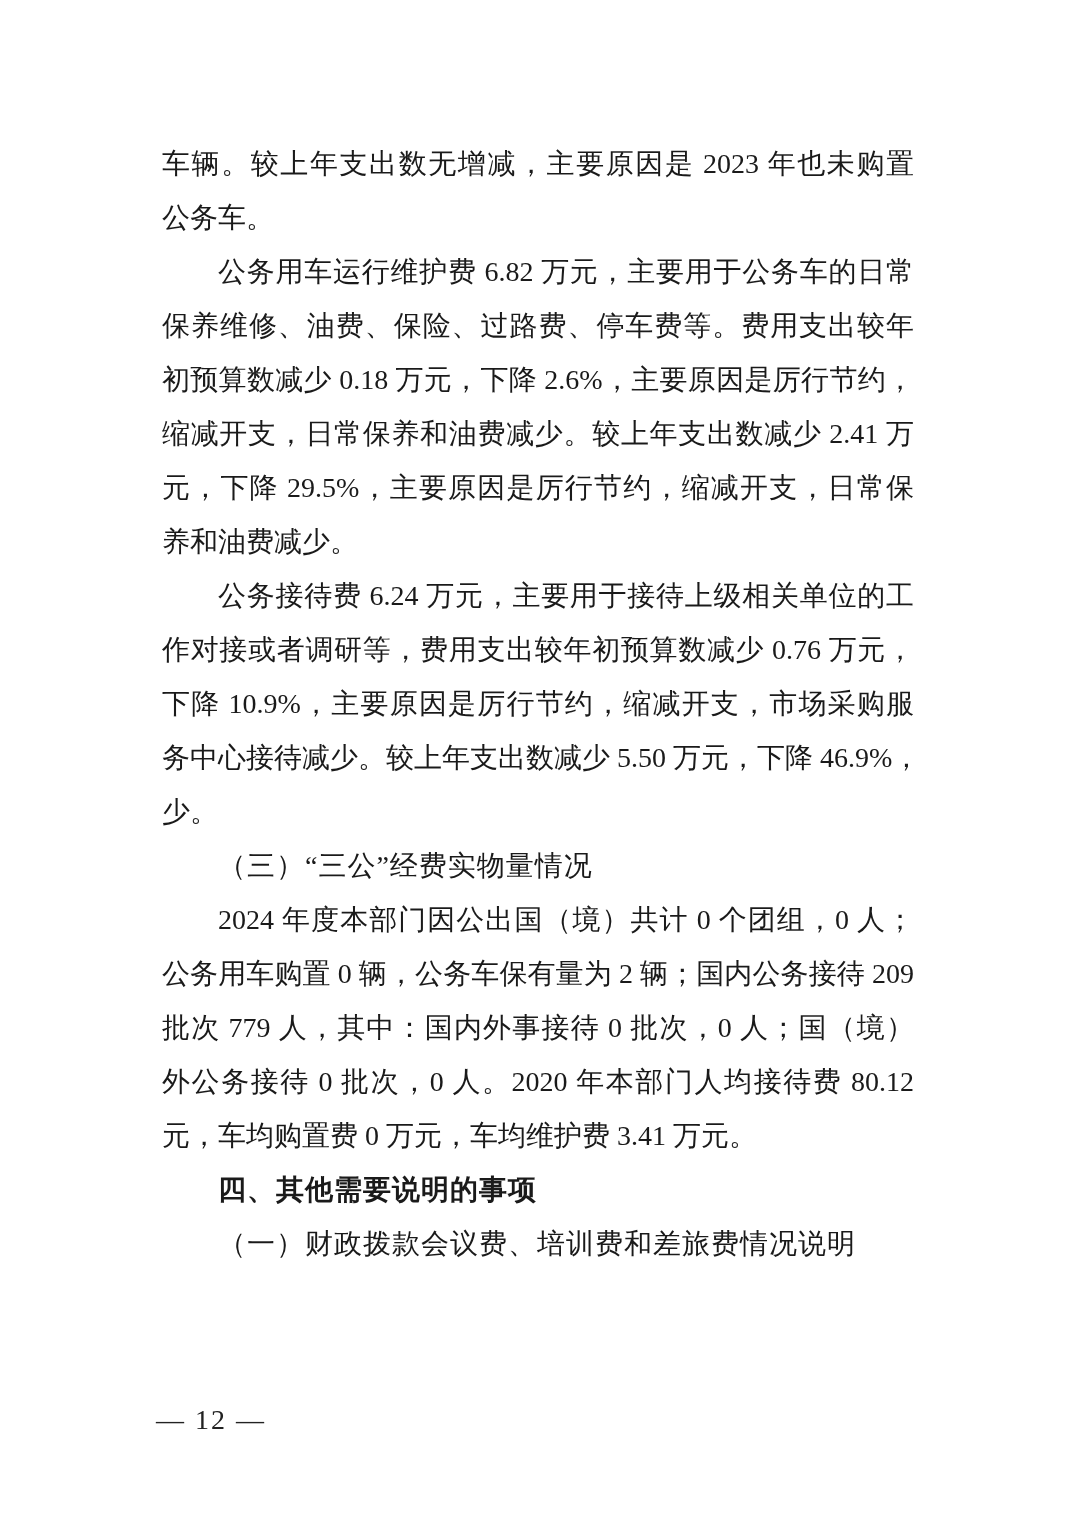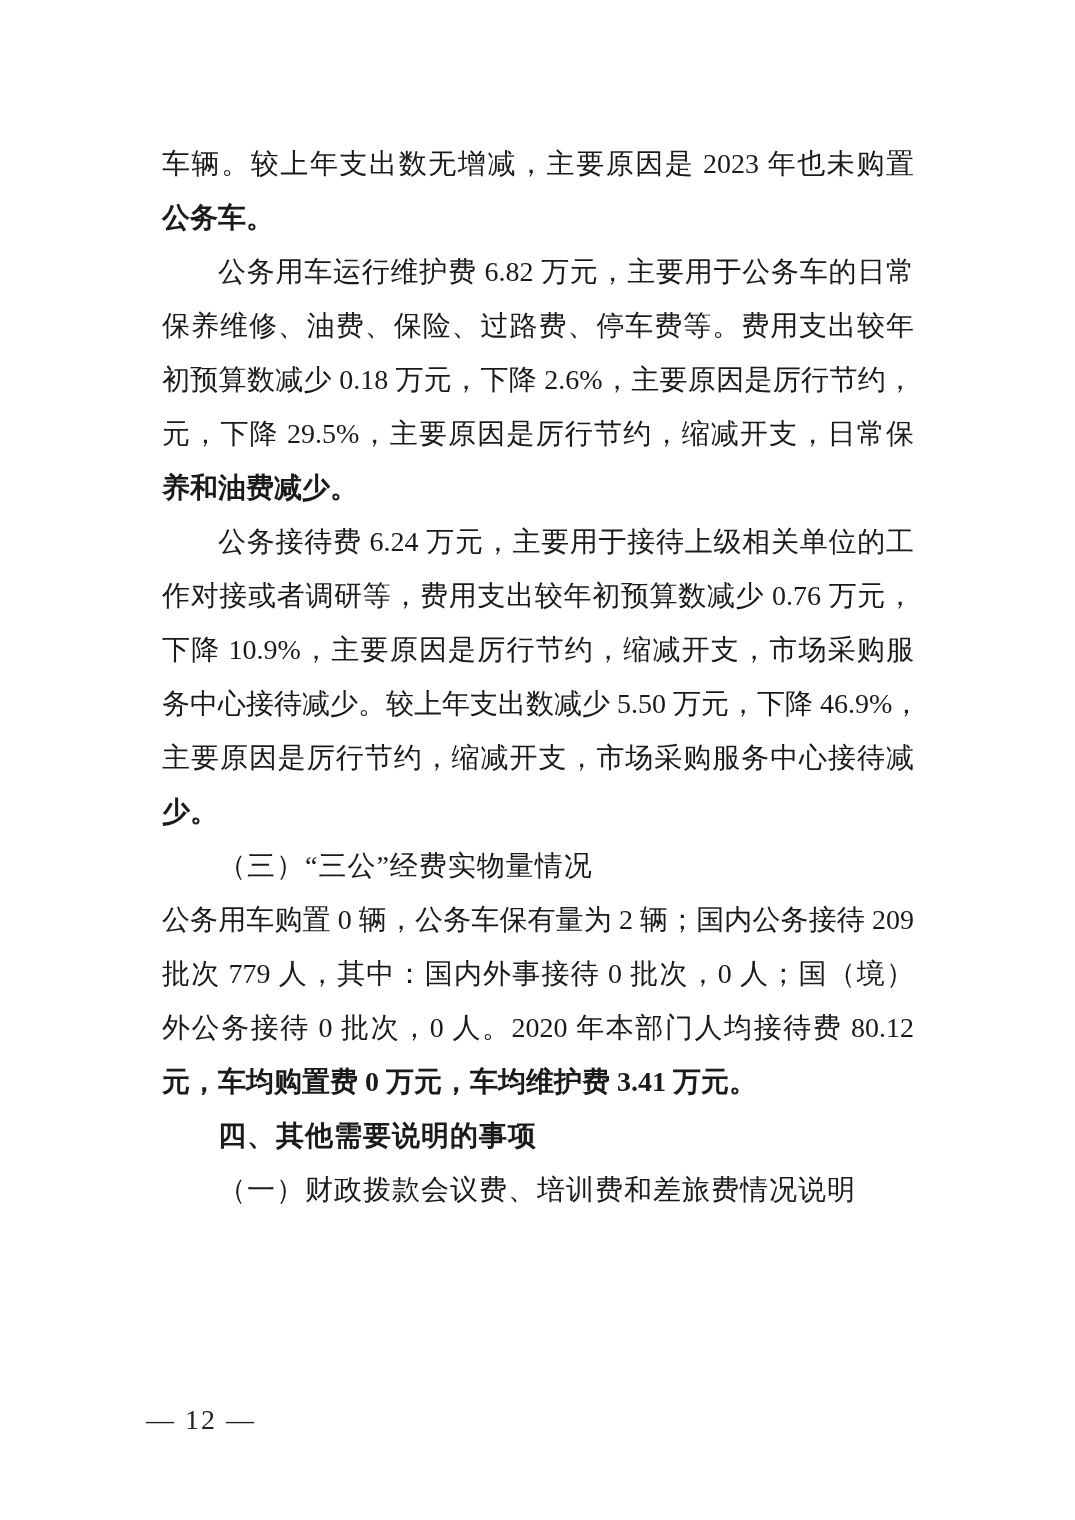--- a/index.html
+++ b/index.html
@@ -26,66 +26,66 @@
     height: 54px;
     line-height: 54px;
     font-size: 28px;
     text-align: justify;
     text-align-last: justify;
     white-space: nowrap;
   }
   .line.last {
     text-align: right;
     text-align-last: left;
-    font-weight: bold;
   }
   .line.i {
     text-indent: 2em;
   }
   .line.kai {
     text-align: right;
     text-align-last: left;
     letter-spacing: 1px;
   }
   .line.hei {
     font-family: "Liberation Sans", "DejaVu Sans", sans-serif;
     font-weight: 700;
     text-align: right;
     text-align-last: left;
     letter-spacing: 1px;
   }
   .footer {
     position: absolute;
-    left: 146px;
+    left: 156px;
     top: 1403px;
     font-size: 28px;
     line-height: 34px;
     color: #222222;
     letter-spacing: 2px;
   }
 </style>
 </head>
 <body>
 
 <div class="page">
   <div class="text-block">
     <div class="line">车辆。较上年支出数无增减，主要原因是 2023 年也未购置</div>
     <div class="line last">公务车。</div>
     <div class="line i">公务用车运行维护费 6.82 万元，主要用于公务车的日常</div>
     <div class="line">保养维修、油费、保险、过路费、停车费等。费用支出较年</div>
     <div class="line">初预算数减少 0.18 万元，下降 2.6%，主要原因是厉行节约，</div>
+    <div class="line">缩减开支，日常保养和油费减少。较上年支出数减少 2.41 万</div>
     <div class="line">元，下降 29.5%，主要原因是厉行节约，缩减开支，日常保</div>
     <div class="line last">养和油费减少。</div>
     <div class="line i">公务接待费 6.24 万元，主要用于接待上级相关单位的工</div>
     <div class="line">作对接或者调研等，费用支出较年初预算数减少 0.76 万元，</div>
     <div class="line">下降 10.9%，主要原因是厉行节约，缩减开支，市场采购服</div>
     <div class="line">务中心接待减少。较上年支出数减少 5.50 万元，下降 46.9%，</div>
-    <div class="line">主要原因是厉行节约，缩减开支，市场采购服务中心接待减</div>
     <div class="line last">少。</div>
     <div class="line i kai">（三）“三公”经费实物量情况</div>
+    <div class="line i">2024 年度本部门因公出国（境）共计 0 个团组，0 人；</div>
     <div class="line">公务用车购置 0 辆，公务车保有量为 2 辆；国内公务接待 209</div>
     <div class="line">批次 779 人，其中：国内外事接待 0 批次，0 人；国（境）</div>
     <div class="line">外公务接待 0 批次，0 人。2020 年本部门人均接待费 80.12</div>
     <div class="line last">元，车均购置费 0 万元，车均维护费 3.41 万元。</div>
     <div class="line i hei">四、其他需要说明的事项</div>
     <div class="line i kai">（一）财政拨款会议费、培训费和差旅费情况说明</div>
   </div>
   <div class="footer">— 12 —</div>
 </div>
 

